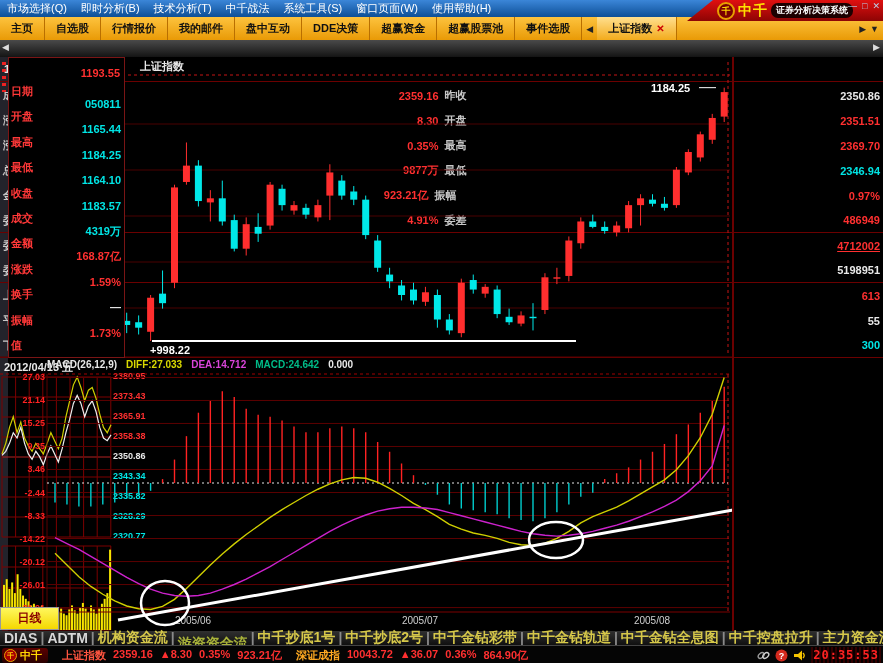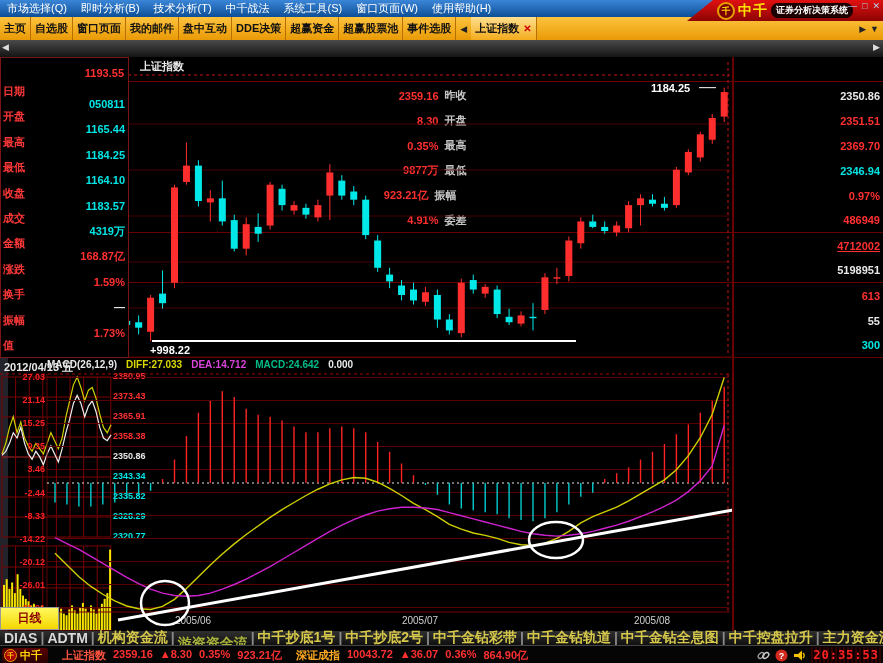--- a/index.html
+++ b/index.html
@@ -19,37 +19,37 @@
   #brand-banner .bname{color:#ffe000;font-size:14px;font-weight:bold;margin-left:3px;letter-spacing:1px;}
   #brand-banner .bsub{color:#fff;font-size:9px;font-weight:bold;background:#1c0000;border-radius:7px;
     padding:1px 5px;margin-left:3px;white-space:nowrap;}
   #win-controls{right:3px;top:1px;z-index:50;display:flex;gap:5px;}
   #win-controls span{color:#b9cfe8;font-size:9px;line-height:11px;}
 
   
   #tabbar{left:0;top:17px;width:883px;height:23px;background:linear-gradient(#fdc33e,#e99a06);
     display:flex;align-items:stretch;z-index:20;}
   .tab{color:#111;font-size:11px;font-weight:bold;display:flex;align-items:center;
-    padding:0 4px;border-right:1px solid #b96f00;white-space:nowrap;}
+    padding:0 11px;border-right:1px solid #b96f00;white-space:nowrap;}
   .tab-scroll{color:#222;font-size:9px;display:flex;align-items:center;padding:0 4px;}
   .tab.active{background:linear-gradient(#ffdf8e,#f3ab1c);}
   .tab.active .closex{color:#c00;font-size:10px;margin-left:4px;font-weight:bold;}
   #tabbar-right{margin-left:auto;display:flex;align-items:center;gap:4px;padding-right:4px;color:#222;font-size:9px;}
 
   
   #substrip{left:0;top:40px;width:883px;height:17px;background:linear-gradient(#4a4a4a,#141414);z-index:10;}
   #substrip .sarrow{position:absolute;color:#ddd;font-size:9px;top:2px;}
 
   
   #workspace{left:0;top:57px;width:883px;height:576px;background:#000;}
   #gutter{left:0;top:0;width:8px;height:576px;background:#23232b;border-right:1px solid #000;}
   #gutter .ticks{position:absolute;left:2px;top:5px;width:4px;height:30px;
     background:repeating-linear-gradient(#e22 0 3px,transparent 3px 7px);}
 
-  #left-panel{left:0;top:0;width:129px;height:301px;background:#000;
+  #left-panel{left:8px;top:0;width:117px;height:301px;background:#000;
     border:1px solid #7a1515;box-sizing:border-box;z-index:5;}
   #lp-top{position:absolute;right:4px;top:9px;color:#ff3030;font-size:11px;font-weight:bold;}
   #lp-rows{position:absolute;left:2px;top:27px;right:3px;}
   .lp-label{color:#ff3838;font-size:11px;font-weight:bold;height:13px;line-height:13px;}
   .lp-value{font-size:11px;font-weight:bold;height:12.4px;line-height:12px;text-align:right;}
 
   #main-svg{left:0;top:0;z-index:1;}
   #macd-svg{left:0;top:301px;z-index:1;}
   #macd-header{left:47px;top:301px;height:14px;display:flex;gap:9px;z-index:4;
     font-size:10px;font-weight:bold;line-height:14px;white-space:nowrap;}
@@ -119,21 +119,21 @@
   </div>
   <div id="win-controls" class="abs">
     <span>—</span>
     <span>□</span>
     <span>✕</span>
   </div>
 
   <div id="tabbar" class="abs">
       <div class="tab">主页</div>
       <div class="tab">自选股</div>
-      <div class="tab">窗口页面</div>
+      <div class="tab">行情报价</div>
       <div class="tab">我的邮件</div>
       <div class="tab">盘中互动</div>
       <div class="tab">DDE决策</div>
       <div class="tab">超赢资金</div>
       <div class="tab">超赢股票池</div>
       <div class="tab">事件选股</div>
       <div class="tab-scroll">◀</div>
       <div class="tab active">上证指数<span class="closex">✕</span></div>
       <div id="tabbar-right">
         <span>▶</span>

